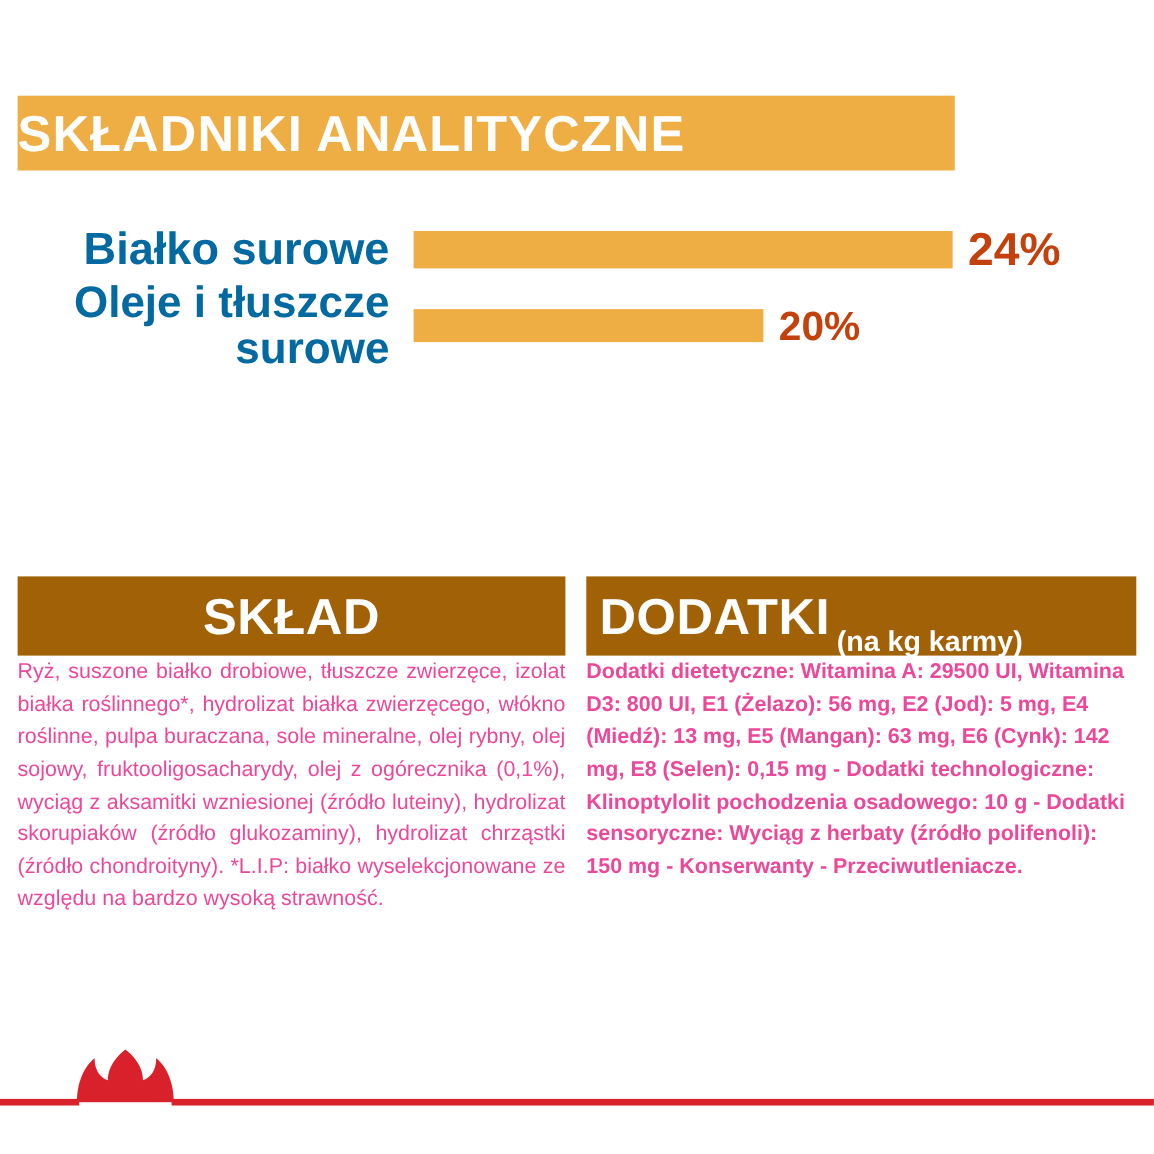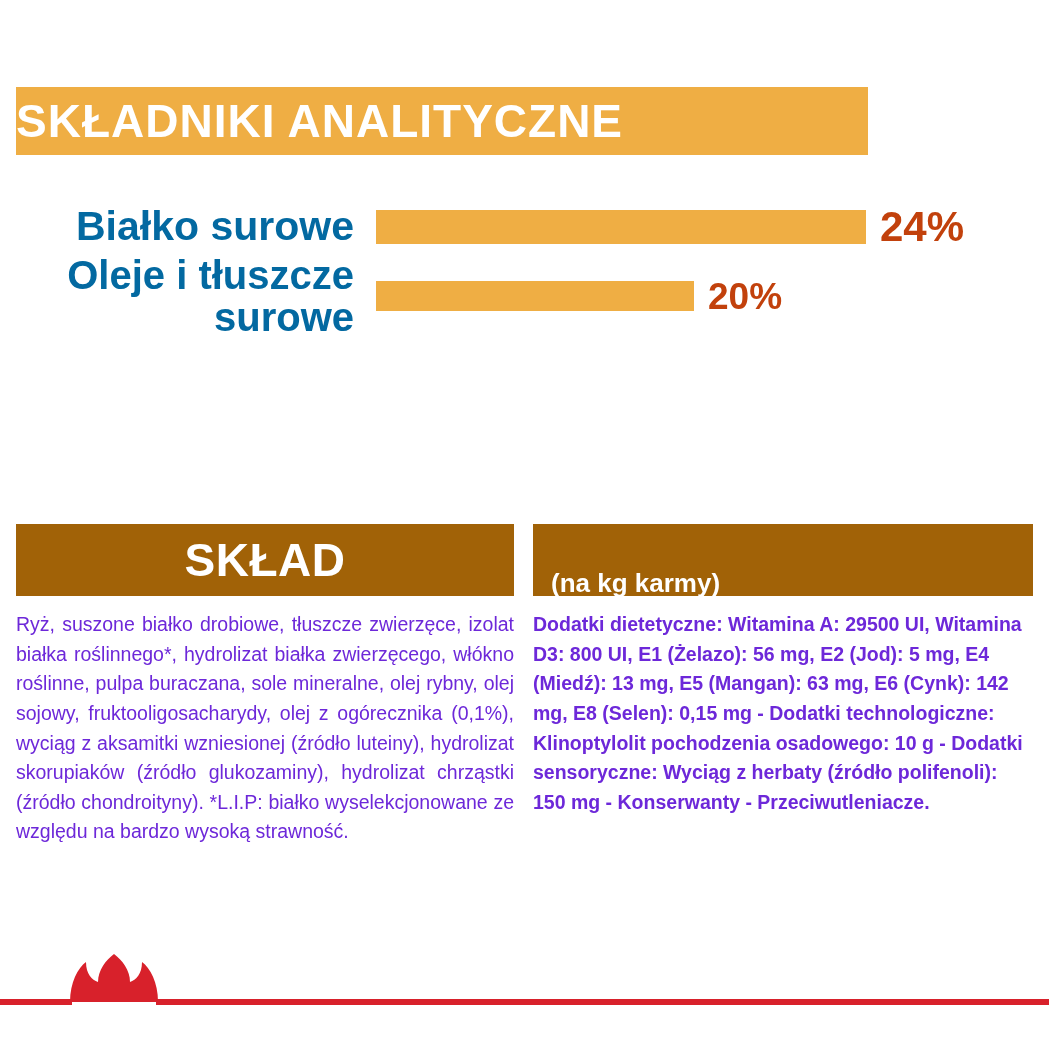--- a/index.html
+++ b/index.html
@@ -112,24 +112,24 @@
     font-weight: bold;
     font-size: 26px;
     line-height: 1;
     margin-left: 6px;
     padding-bottom: 2px;
     margin-top: 47px;
   }
   .col.right .col-header { justify-content: flex-start; padding-left: 12px; }
 
   .col-body {
-    margin-top: 14px;
+    margin-top: 0;
     font-size: 19.5px;
     line-height: 1.52;
-    color: #6d28d9;
+    color: #ec4899;
   }
   .col.left .col-body { text-align: justify; }
   .col.right .col-body { text-align: left; font-weight: bold; }
 
   
   .footer-line {
     position: absolute;
     left: 0;
     top: 999px;
     width: 1049px;
@@ -173,20 +173,21 @@
 
   <div class="col left">
     <div class="col-header">
       <div class="h-title">SKŁAD</div>
     </div>
     <div class="col-body">Ryż, suszone białko drobiowe, tłuszcze zwierzęce, izolat białka roślinnego*, hydrolizat białka zwierzęcego, włókno roślinne, pulpa buraczana, sole mineralne, olej rybny, olej sojowy, fruktooligosacharydy, olej z ogórecznika (0,1%), wyciąg z aksamitki wzniesionej (źródło luteiny), hydrolizat skorupiaków (źródło glukozaminy), hydrolizat chrząstki (źródło chondroityny). *L.I.P: białko wyselekcjonowane ze względu na bardzo wysoką strawność.</div>
   </div>
 
   <div class="col right">
     <div class="col-header">
+      <div class="h-title">DODATKI</div>
       <div class="h-sub">(na kg karmy)</div>
     </div>
     <div class="col-body">Dodatki dietetyczne: Witamina A: 29500 UI, Witamina D3: 800 UI, E1 (Żelazo): 56 mg, E2 (Jod): 5 mg, E4 (Miedź): 13 mg, E5 (Mangan): 63 mg, E6 (Cynk): 142 mg, E8 (Selen): 0,15 mg - Dodatki technologiczne: Klinoptylolit pochodzenia osadowego: 10 g - Dodatki sensoryczne: Wyciąg z herbaty (źródło polifenoli): 150 mg - Konserwanty - Przeciwutleniacze.</div>
   </div>
 
   <div class="footer-line"></div>
   <div class="crown-wrap">
     <svg width="96" height="56" viewBox="0 0 96 56" xmlns="http://www.w3.org/2000/svg" aria-hidden="true">
       <path d="M4 50 C4 30, 12 16, 20 10 C20 22, 26 28, 32 30 C32 18, 40 8, 48 2 C56 8, 64 18, 64 30 C70 28, 76 22, 76 10 C84 16, 92 30, 92 50 Z" fill="#d8212b"></path>
       <rect x="6" y="50" width="84" height="4" fill="#ffffff"></rect>

